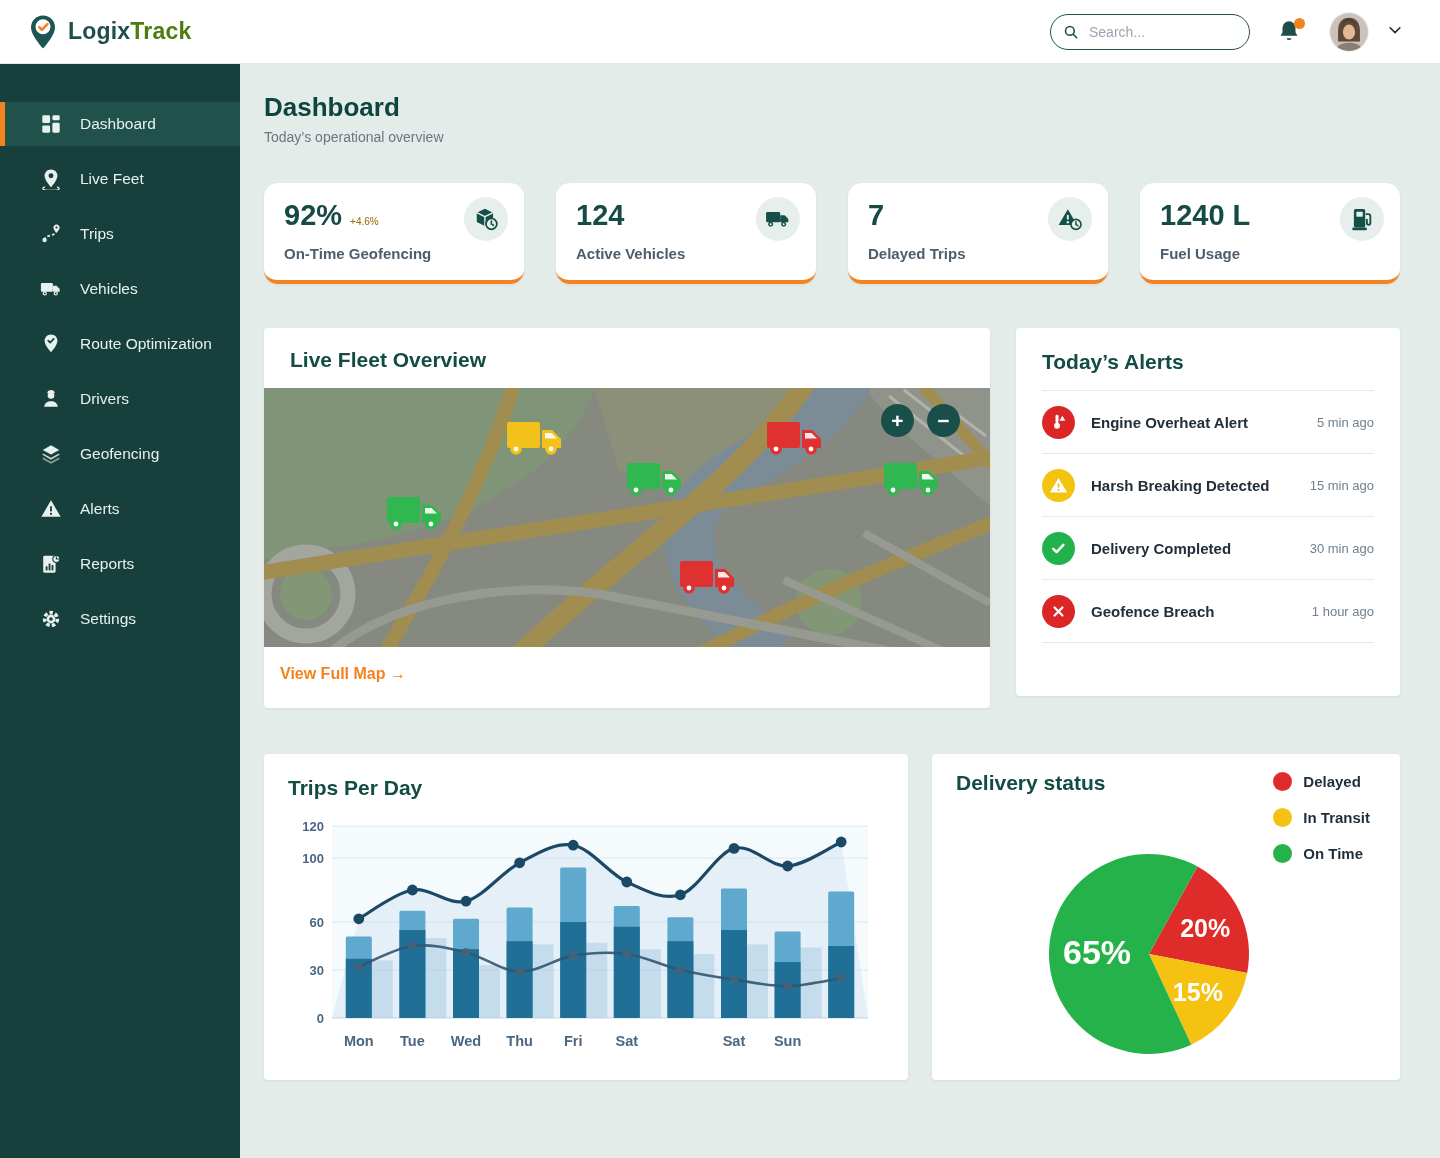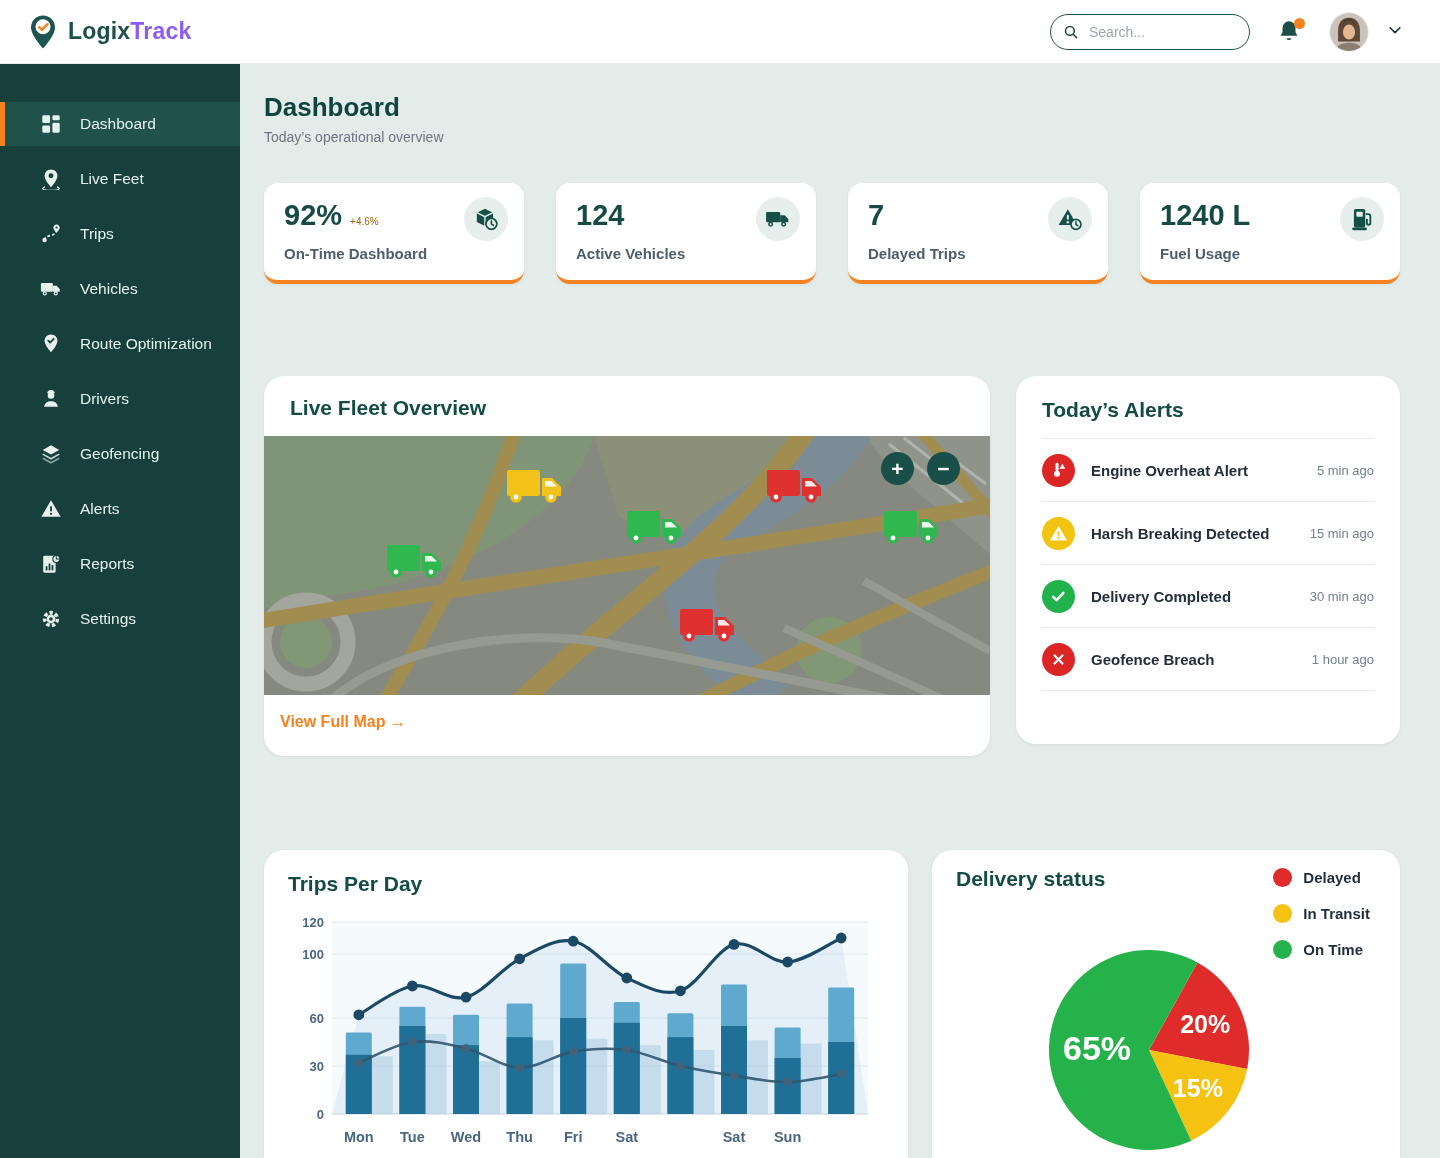--- a/index.html
+++ b/index.html
@@ -15,21 +15,21 @@
   .header {
     position:absolute; top:0; left:0; width:1440px; height:64px;
     background:#FFFFFF; border-bottom:1px solid #E3E8E8;
     display:flex; align-items:center; justify-content:space-between;
     padding:0 36px 0 28px; z-index:5;
   }
   .logo { display:flex; align-items:center; gap:10px; }
   .logo svg { width:30px; height:38px; }
   .logo-text { font-size:23px; font-weight:bold; letter-spacing:.2px; }
   .logo-text .p1 { color:#1C4F4A; }
-  .logo-text .p2 { color:#8b5cf6; }
+  .logo-text .p2 { color:#4d7c0f; }
   .header-right { display:flex; align-items:center; gap:26px; }
   .search-wrap { position:relative; }
   .search-wrap svg { position:absolute; left:12px; top:9px; width:18px; height:18px; color:#1C4F4A; }
   .search-input {
     width:200px; height:36px; border:1.6px solid #1D524D; border-radius:999px;
     padding:0 14px 0 38px; font-size:14px; color:#374151; outline:none;
     font-family:"Liberation Sans", sans-serif; background:#fff;
   }
   .search-input::placeholder { color:#9AA5B1; }
   .bell-wrap { position:relative; width:28px; height:28px; cursor:pointer; }
@@ -67,21 +67,21 @@
   .kpi-value { font-size:29px; font-weight:bold; color:#164A45; }
   .kpi-delta { font-size:10px; font-weight:normal; color:#a16207; }
   .kpi-label { font-size:15px; font-weight:bold; color:#4E5D6C; margin-top:13px; }
   .kpi-icon {
     position:absolute; top:14px; right:16px; width:44px; height:44px; border-radius:50%;
     background:#E6EFEC; display:flex; align-items:center; justify-content:center; color:#155048;
   }
   .kpi-icon svg { width:26px; height:26px; }
   
   .row2 { display:grid; grid-template-columns:726px 384px; gap:26px; margin-top:44px; }
-  .card { background:#fff; border-radius:20px; box-shadow:0 1px 3px rgba(18,48,44,.07);margin-top:48px; }
+  .card { background:#fff; border-radius:4px; box-shadow:0 1px 3px rgba(18,48,44,.07); }
   .fleet-card { height:380px; overflow:hidden; }
   .card-title { font-size:21px; font-weight:bold; color:#134B45; }
   .fleet-head { padding:20px 26px 16px 26px; }
   .map-wrap { position:relative; width:726px; height:259px; }
   .map-wrap svg.map { display:block; width:726px; height:259px; }
   .map-zoom {
     position:absolute; width:33px; height:33px; border-radius:50%; background:#194E49;
     color:#fff; font-size:21px; font-weight:bold; display:flex; align-items:center; justify-content:center;
     cursor:pointer; top:16px; user-select:none; line-height:1;
   }
@@ -263,21 +263,21 @@
 <div class="main">
   <div class="page-title">Dashboard</div>
   <div class="page-sub">Today’s operational overview</div>
 
   <div class="kpi-row" id="kpiRow">
       <div class="kpi-card">
         <div class="kpi-top">
           <span class="kpi-value">92%</span>
           <span class="kpi-delta">+4.6%</span>
         </div>
-        <div class="kpi-label">On-Time Dashboard</div>
+        <div class="kpi-label">On-Time Geofencing</div>
         <div class="kpi-icon">
           <svg viewBox="0 0 24 24">
             <path d="M11 2.5L3.5 6.2v8.6l7.5 3.7 7.5-3.7V6.2z" fill="currentColor"></path>
             <path d="M3.5 6.2l7.5 3.7 7.5-3.7M11 9.9v8.6" stroke="#E6EFEC" stroke-width="1.3" fill="none"></path>
             <circle cx="17" cy="16.5" r="5" fill="#E6EFEC" stroke="currentColor" stroke-width="1.6"></circle>
             <path d="M17 13.8v2.8l2 1.3" stroke="currentColor" stroke-width="1.5" fill="none" stroke-linecap="round"></path>
           </svg>
         </div>
       </div>
       <div class="kpi-card">

